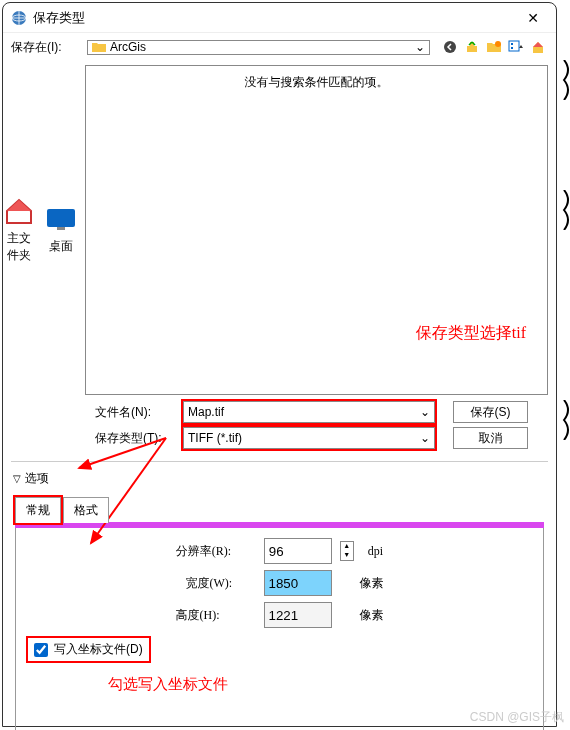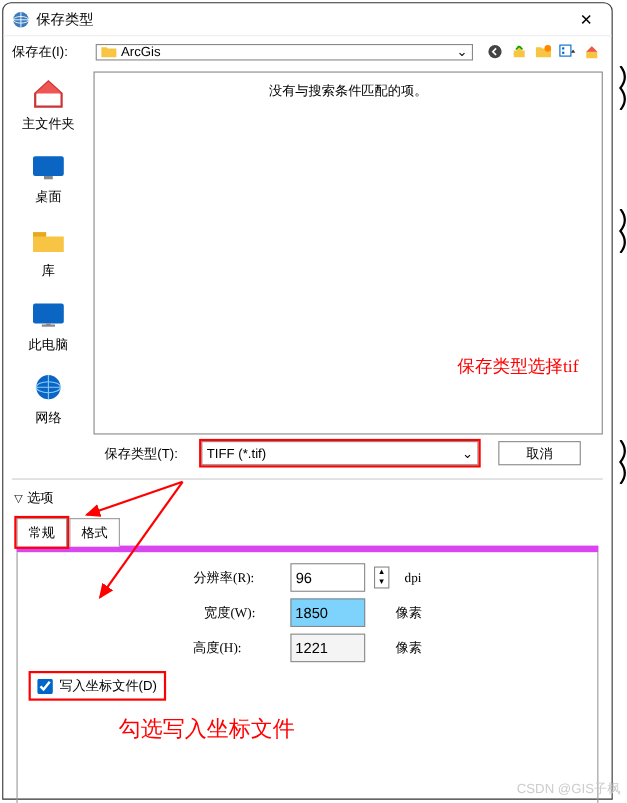--- a/index.html
+++ b/index.html
@@ -9,21 +9,21 @@
 .app-icon { width: 16px; height: 16px; margin-right: 6px; }
 .title { flex: 1; font-size: 13px; }
 .close-btn { width: 30px; text-align: center; font-size: 14px; cursor: pointer; }
 .topbar { display: flex; align-items: center; padding: 4px 8px; gap: 4px; }
 .topbar-label { width: 72px; }
 .path-select { flex: 1; border: 1px solid #888; height: 15px; padding: 0 4px; background: #fff; display: flex; align-items: center; justify-content: space-between; }
 .path-select::after { content: "⌄"; font-size: 12px; }
 .tb-icons { display: flex; gap: 2px; margin-left: 6px; }
 .tb-icon { width: 20px; height: 20px; display: flex; align-items: center; justify-content: center; font-size: 13px; cursor: pointer; }
 .body-area { display: flex; height: 338px; }
-.sidebar { width: 82px; padding: 6px 0; display: flex; flex-direction: column; align-items: center; gap: 0; justify-content: space-between; }
+.sidebar { width: 82px; padding: 6px 0; display: flex; flex-direction: row; align-items: center; gap: 10px; }
 .sb-item { width: 72px; text-align: center; padding: 4px 0; cursor: pointer; }
 .sb-icon { width: 32px; height: 28px; margin: 0 auto 2px; }
 .sb-label { font-size: 12px; }
 .file-pane { flex: 1; border: 1px solid #888; margin: 4px 8px 4px 0; background: #fff; display: flex; justify-content: center; padding-top: 8px; font-size: 12px; }
 .annot-tif { position: absolute; right: 30px; top: 320px; color: #ff0000; font-size: 16px; font-family: SimSun; }
 .file-fields { padding: 2px 8px 6px 92px; }
 .frow { display: flex; align-items: center; gap: 8px; margin-bottom: 4px; }
 .flabel { width: 80px; }
 .finput { width: 252px; height: 22px; border: 1px solid #888; padding: 0 4px; background: #fff; display: flex; align-items: center; justify-content: space-between; }
 .finput::after { content: "⌄"; font-size: 12px; }
@@ -39,21 +39,21 @@
 .tab-redbox { outline: 2px solid #ff0000; }
 .panel { margin: 0 12px; border-left: 1px solid #999; border-right: 1px solid #999; border-bottom: 1px solid #999; padding: 10px 12px 90px; height: 250px; }
 .prow { display: flex; align-items: center; gap: 8px; margin-bottom: 6px; font-family: SimSun; justify-content: center; }
 .plabel { width: 80px; }
 .pinput { width: 68px; height: 20px; border: 1px solid #888; padding: 12px 4px; }
 .spinner { width: 14px; height: 20px; border: 1px solid #888; display: flex; flex-direction: column; }
 .spinner div { flex:1; font-size: 7px; text-align:center; line-height:8px; cursor:pointer; }
 .punit { margin-left: 6px; }
 .chkrow { display: inline-flex; align-items: center; gap: 6px; padding: 3px 6px; margin-top: 4px; }
 .chkrow input { width: 14px; height: 14px; accent-color: #0066cc; }
-.annot-chk { color: #ff0000; font-size: 20px; font-family: SimSun; margin: 14px 0 0 80px; }
+.annot-chk { color: #ff0000; font-size: 15px; font-family: SimSun; margin: 14px 0 0 80px; }
 .watermark { position: absolute; right: 6px; bottom: 4px; color: #ccc; font-size: 12px; }
 .squiggle { position: absolute; right: -4px; width: 12px; }
 </style>
 </head>
 <body>
 
 <div class="window">
 
   <div class="titlebar">
     <svg class="app-icon" viewBox="0 0 16 16">
@@ -152,20 +152,27 @@
       </div>
     </div>
     <div class="file-pane">
       <span>没有与搜索条件匹配的项。</span>
     </div>
   </div>
 
   <div class="annot-tif">保存类型选择tif</div>
 
   <div class="file-fields">
+    <div class="frow">
+      <span class="flabel">文件名(N):</span>
+      <div class="finput redbox">
+          <span>Map.tif</span>
+        </div>
+      <button class="fbtn">保存(S)</button>
+    </div>
     <div class="frow">
       <span class="flabel">保存类型(T):</span>
       <div class="finput redbox">
           <span>TIFF (*.tif)</span>
         </div>
       <button class="fbtn">取消</button>
     </div>
   </div>
 
   <div class="sep"></div>

